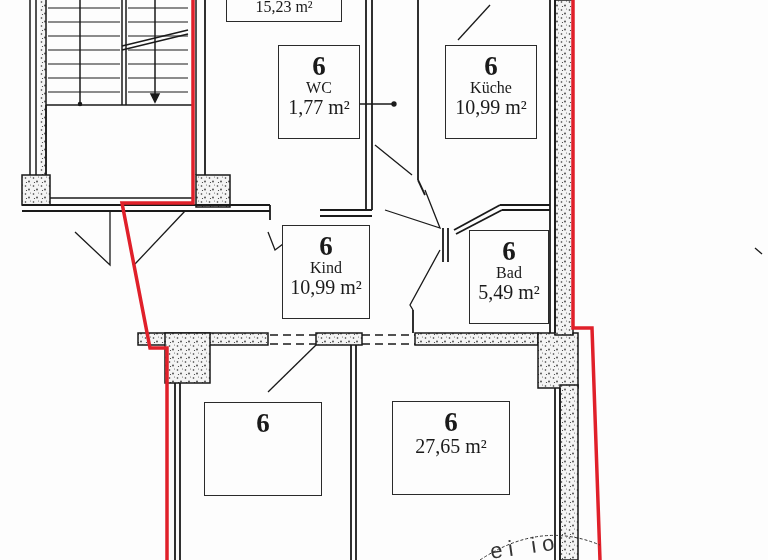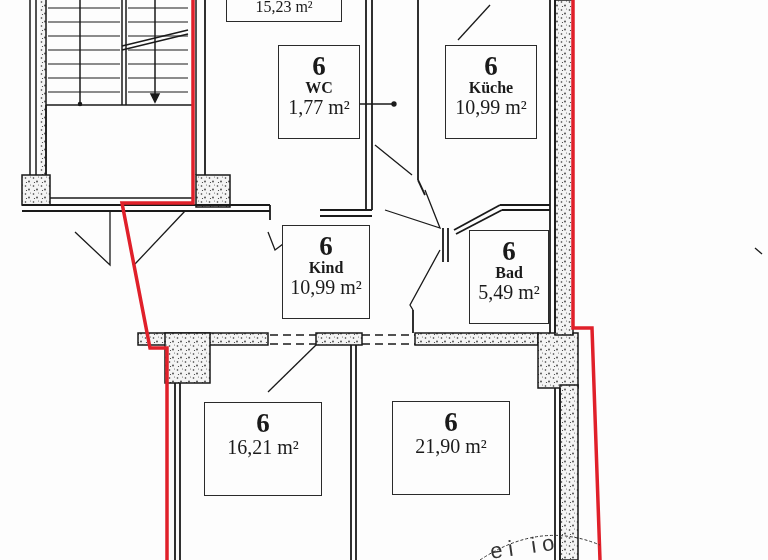--- a/index.html
+++ b/index.html
@@ -1,20 +1,20 @@
 <!DOCTYPE html>
 <html><head>
   <meta charset="utf-8">
   <style>
     html, body { margin: 0; padding: 0; }
     body { width: 768px; height: 560px; overflow: hidden; background: #fdfdfd; position: relative; font-family: "Liberation Serif", serif; }
     #plan { position: absolute; left: 0; top: 0; width: 768px; height: 560px; }
     .room-label { position: absolute; border: 1.5px solid #2a2a2a; background: #fdfdfd; box-sizing: border-box; text-align: center; color: #1a1a1a; line-height: 1.05; }
     .room-label .unit { font-weight: bold; font-size: 27px; display: block; }
-    .room-label .name { font-weight: bold; font-size: 16px; display: block; }
+    .room-label .name { font-weight: normal; font-size: 16px; display: block; }
     .room-label .area { font-size: 20px; display: block; }
     .top-area { position: absolute; left: 226px; top: -4px; width: 116px; height: 26px; border: 1.5px solid #2a2a2a; border-top: none; box-sizing: border-box; text-align: center; font-size: 16px; color: #1a1a1a; line-height: 22px; background: #fdfdfd; }
     .stamp { position: absolute; left: 490px; top: 534px; font-family: "Liberation Sans", sans-serif; font-size: 22px; color: #333; letter-spacing: 6px; transform: rotate(-8deg); }
   </style>
 </head>
 <body>
 
 <svg id="plan" viewBox="0 0 768 560" xmlns="http://www.w3.org/2000/svg">
   <defs>
     <pattern id="speckle" width="8" height="8" patternUnits="userSpaceOnUse">
@@ -146,21 +146,20 @@
 </div>
 
 <div class="room-label" style="left:469px;top:230px;width:80px;height:94px;padding-top:6px;">
   <span class="unit">6</span>
   <span class="name">Bad</span>
   <span class="area">5,49 m²</span>
 </div>
 
 <div class="room-label" style="left:204px;top:402px;width:118px;height:94px;padding-top:6px;">
   <span class="unit">6</span>
-  <span class="area">16,21 m²</span>
 </div>
 
 <div class="room-label" style="left:392px;top:401px;width:118px;height:94px;padding-top:6px;">
   <span class="unit">6</span>
-  <span class="area">21,90 m²</span>
+  <span class="area">27,65 m²</span>
 </div>
 
 <div class="stamp">ei  io</div>
 
 </body></html>

